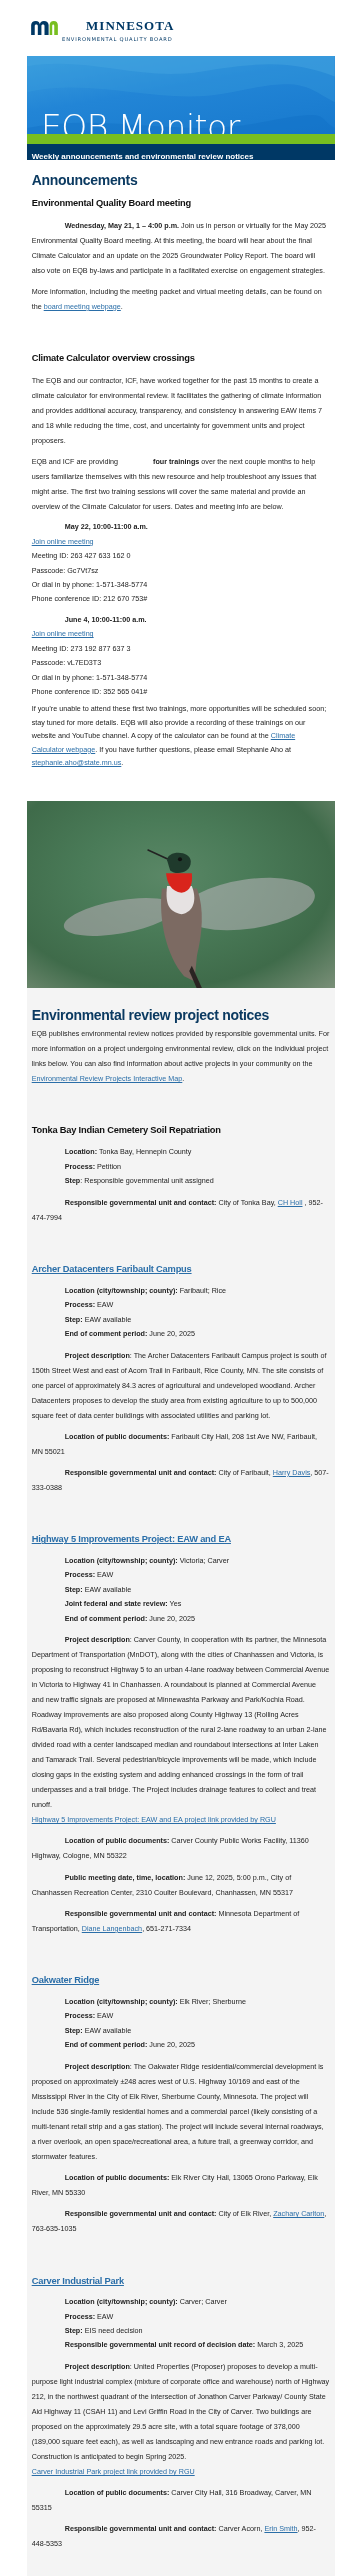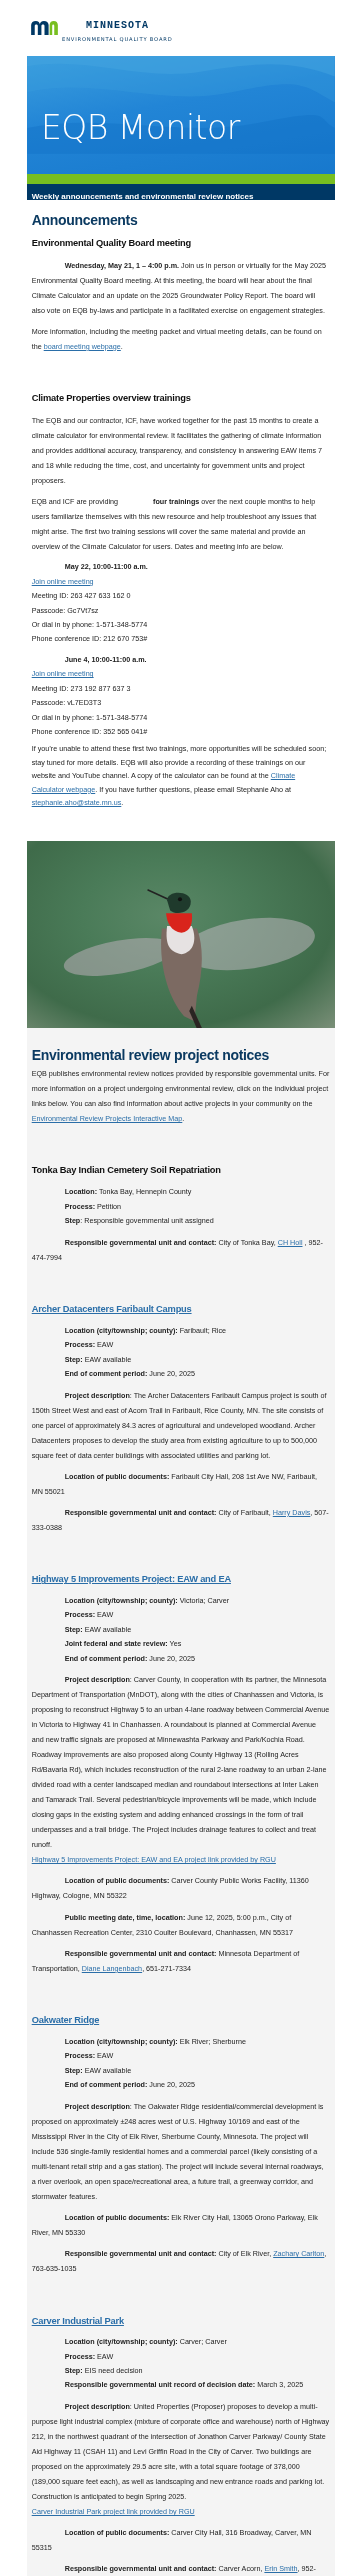--- a/index.html
+++ b/index.html
@@ -4,25 +4,25 @@
 <style>
   * { box-sizing: border-box; }
   body { margin: 0; background: #ffffff; font-family: "Liberation Sans", sans-serif; color: #1a1a1a; }
   .page { width: 361px; margin: 0 auto; }
   .container { width: 308px; margin: 0 auto; }
   a { color: #2a6ea8; text-decoration: underline; }
 
   
   .logo { display: flex; align-items: flex-start; padding: 19.6px 0 0 31px; height: 56px; }
   .logo-mark { width: 27px; height: 14.4px; margin-right: 4.1px; margin-top: 1.5px; }
-  .logo-text .state { font-family: Liberation Mono, monospace; font-weight: bold; font-size: 10px; letter-spacing: 1px; color: #003865; line-height: 11.3px; padding-left: 24px; }
+  .logo-text .state { font-family: Liberation Serif, serif; font-weight: bold; font-size: 13px; letter-spacing: 1px; color: #003865; line-height: 11.3px; padding-left: 24px; }
   .logo-text .board { font-family: "DejaVu Sans", sans-serif; font-size: 5.2px; letter-spacing: 0.8px; color: #003865; margin-top: 5.2px; }
 
   
-  .banner { width: 308px; margin: 0 auto; height: 128px; position: relative; overflow: hidden;
+  .banner { width: 308px; margin: 0 auto; height: 88px; position: relative; overflow: hidden;
             background: linear-gradient(170deg, #3c9fde 0%, #2285d6 40%, #1677cc 100%); }
   .banner svg.waves { position: absolute; left: 0; top: 0; }
   .banner-title { position: absolute; left: 14.4px; top: 52px; font-family: "DejaVu Sans", sans-serif; font-weight: 200; font-size: 33px; color: #ffffff; letter-spacing: -0.5px; }
   .banner-green { position: absolute; left: 0; bottom: 0; width: 100%; height: 10.3px; background: #78be20; }
   .tagline { width: 308px; margin: 0 auto; height: 14px; background: #003865; color: #fff; font-weight: bold; font-size: 8px; padding: 8.2px 5.2px; }
 
   .meta-row { display: flex; justify-content: space-between; font-size: 7.5px; padding: 10.3px 5.2px 0 5.2px; color: #222; }
 
   .section { padding: 0 5.2px; }
   h1.sec { font-weight: bold; color: #0b3a61; font-size: 14px; margin: 11.3px 0 3.1px 0; letter-spacing: -0.3px; }
@@ -69,21 +69,21 @@
 
     <div class="section">
       <h1 class="sec">Announcements</h1>
 
       <h2 class="item">Environmental Quality Board meeting</h2>
       <p><span class="lbl">Wednesday, May 21, 1 – 4:00 p.m.</span><span> Join us in person or virtually for the May 2025 Environmental Quality Board meeting. At this meeting, the board will hear about the final Climate Calculator and an update on the 2025 Groundwater Policy Report. The board will also vote on EQB by-laws and participate in a facilitated exercise on engagement strategies.</span></p>
       <p><span>More information, including the meeting packet and virtual meeting details, can be found on the </span><a href="#">board meeting webpage</a><span>.</span></p>
 
       <div class="spacer-lg"></div>
 
-      <h2 class="item">Climate Properties overview trainings</h2>
+      <h2 class="item">Climate Calculator overview crossings</h2>
       <p>The EQB and our contractor, ICF, have worked together for the past 15 months to create a climate calculator for environmental review. It facilitates the gathering of climate information and provides additional accuracy, transparency, and consistency in answering EAW items 7 and 18 while reducing the time, cost, and uncertainty for government units and project proposers.</p>
       <p><span>EQB and ICF are providing </span><span class="lbl">four trainings</span><span> over the next couple months to help users familiarize themselves with this new resource and help troubleshoot any issues that might arise. The first two training sessions will cover the same material and provide an overview of the Climate Calculator for users. Dates and meeting info are below.</span></p>
 
       <div class="tight" style="margin-bottom:6.2px;">
         <p class="lbl">May 22, 10:00-11:00 a.m.</p>
         <p><a href="#">Join online meeting</a></p>
         <p>Meeting ID: 263 427 633 162 0</p>
         <p>Passcode: Gc7Vt7sz</p>
         <p>Or dial in by phone: 1-571-348-5774</p>
         <p>Phone conference ID: 212 670 753#</p>

